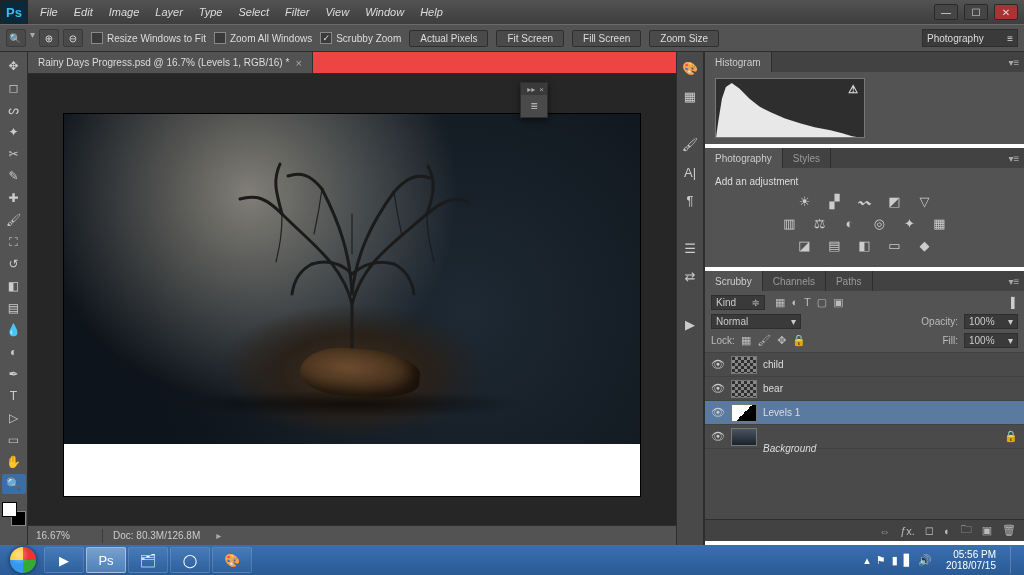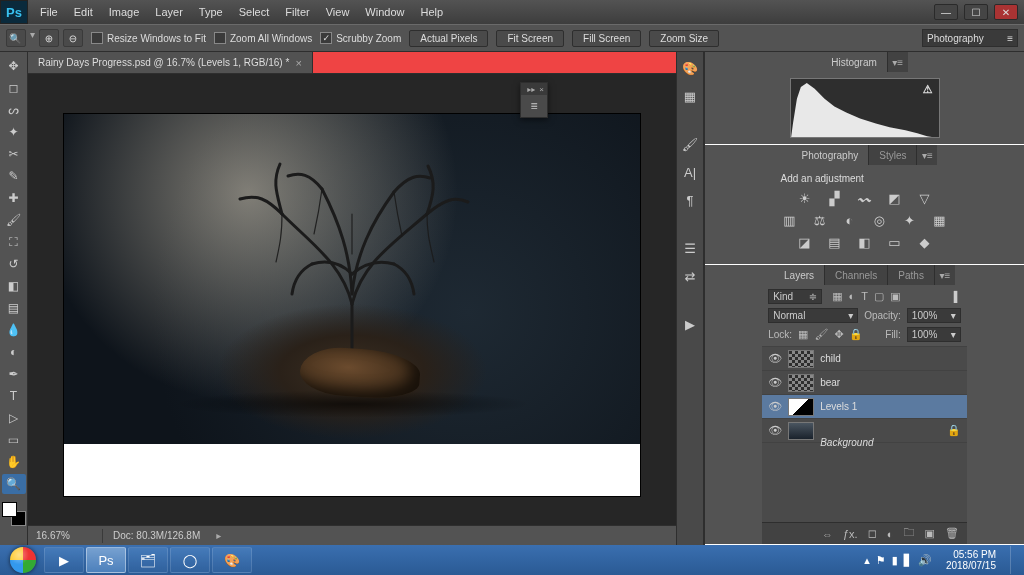--- a/index.html
+++ b/index.html
@@ -1,21 +1,21 @@
 <!DOCTYPE html>
 <html><head>
 <meta charset="utf-8">
 <style>
 * { margin: 0; padding: 0; box-sizing: border-box; font-family: "Segoe UI", Tahoma, sans-serif; user-select: none; }
 html, body { width: 1024px; height: 575px; overflow: hidden; background: #000; }
 
 .titlebar { height: 24px; background: linear-gradient(#535353,#3d3d3d); display: flex; align-items: center; color: #ddd; font-size: 11px; }
 .titlebar .ps-logo { width: 28px; height: 24px; display:flex; align-items:center; justify-content:center; font-weight:bold; font-size:13px; color:#38c1f0; background:#0a2a3c; border:1px solid #222; }
 .titlebar .menu { display:flex; gap:0; margin-left:4px; }
-.titlebar .menu span { padding: 4px 8px; cursor:default; }
+.titlebar .menu span { padding: 4px 8px; cursor:default;font-style:italic; }
 .titlebar .spacer { flex:1; }
 .winbtns { display:flex; gap:6px; padding-right:6px; }
 .winbtn { width:24px; height:16px; background:#454545; border:1px solid #2a2a2a; border-radius:2px; display:flex; align-items:center; justify-content:center; color:#ddd; font-size:10px; }
 .winbtn.close { background:#a33; }
 
 .optionsbar { height: 28px; background: #535353; border-top:1px solid #6a6a6a; border-bottom:1px solid #2e2e2e; display:flex; align-items:center; color:#ddd; font-size:10px; padding:0 6px; gap:8px; }
 .optionsbar .zoom-icons { display:flex; gap:4px; }
 .zicon { width:20px; height:18px; border:1px solid #3a3a3a; background:#4a4a4a; border-radius:2px; display:flex; align-items:center; justify-content:center; }
 .optcheck { display:flex; align-items:center; gap:4px; }
 .optcheck .cb { width:12px; height:12px; border:1px solid #888; background:#3a3a3a; display:flex; align-items:center; justify-content:center; font-size:9px; color:#ddd; }
@@ -54,21 +54,21 @@
 
 .statusbar-doc { height:20px; background:#535353; border-top:1px solid #2e2e2e; display:flex; align-items:center; color:#ccc; font-size:10px; padding:0 8px; gap:10px; }
 .statusbar-doc .zoomval { width:56px; }
 .statusbar-doc .sep { width:1px; height:14px; background:#3a3a3a; }
 
 .iconstrip { width:28px; background:#494949; border-left:1px solid #2e2e2e; border-right:1px solid #2e2e2e; display:flex; flex-direction:column; align-items:center; padding-top:6px; gap:8px; }
 .iconstrip .ic { width:22px; height:20px; display:flex; align-items:center; justify-content:center; color:#ccc; font-size:13px; }
 .iconstrip .gap { height:12px; }
 
 .panels { width:320px; background:#535353; display:flex; flex-direction:column; border-left:1px solid #2e2e2e; }
-.panel { border-bottom:1px solid #ffffff; display:flex; flex-direction:column;align-items:center; }
+.panel { border-bottom:4px solid #ffffff; display:flex; flex-direction:column; }
 .panel-tabs { height:20px; background:#424242; display:flex; align-items:stretch; font-size:10px; color:#ccc; }
 .ptab { padding:0 10px; display:flex; align-items:center; background:#535353; border-right:1px solid #2e2e2e; }
 .ptab.inactive { background:#424242; color:#999; }
 .ptab-menu { margin-left:auto; width:20px; display:flex; align-items:center; justify-content:center; color:#aaa; }
 
 .histogram-body { height:72px; background:#535353; padding:6px 10px; position:relative; }
 .histo-box { width:150px; height:60px; border:1px solid #777; background:#2e2e2e; position:relative; overflow:hidden; }
 .histo-box svg { position:absolute; inset:0; }
 .histo-warn { position:absolute; right:6px; top:4px; color:#ddd; font-size:11px; font-weight:bold; }
 
@@ -317,21 +317,21 @@
           <span>▤</span>
           <span>◧</span>
           <span>▭</span>
           <span>◆</span>
         </div>
       </div>
     </div>
 
     <div class="panel" style="flex:1;min-height:0">
       <div class="panel-tabs">
-        <div class="ptab">Layers</div>
+        <div class="ptab">Scrubby</div>
         <div class="ptab inactive">Channels</div>
         <div class="ptab inactive">Paths</div>
         <div class="ptab-menu">▾≡</div>
       </div>
       <div class="layers-body">
         <div class="layers-controls">
           <div class="lc-row">
             <div class="lc-sel small">
               <span>Kind</span>
               <span>≑</span>

